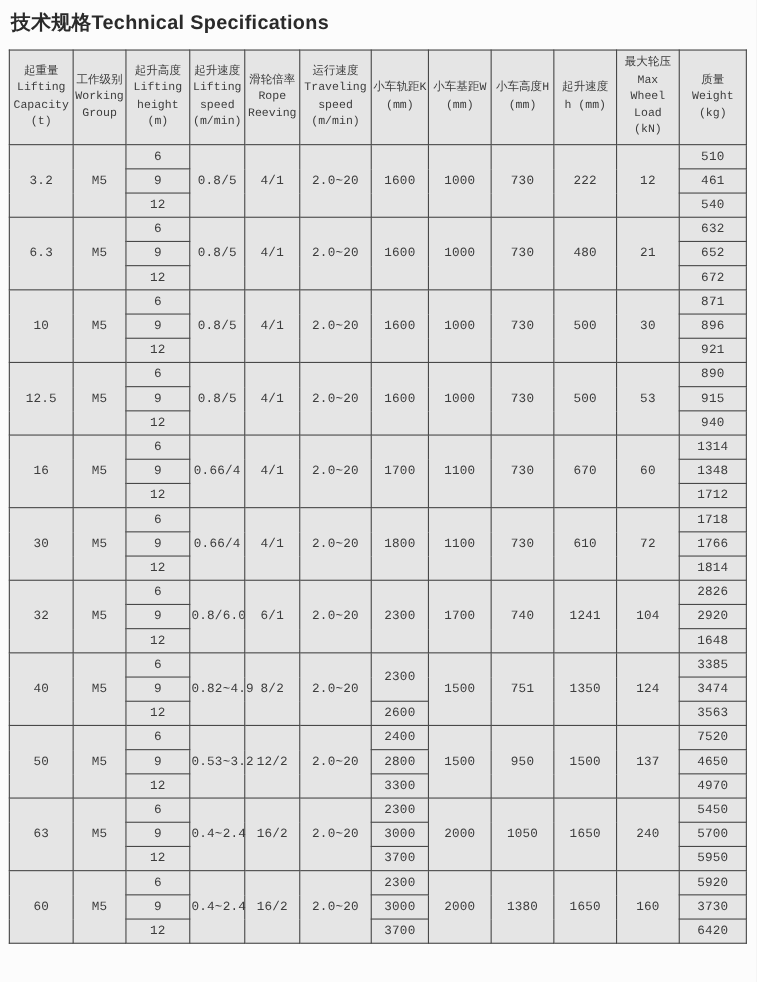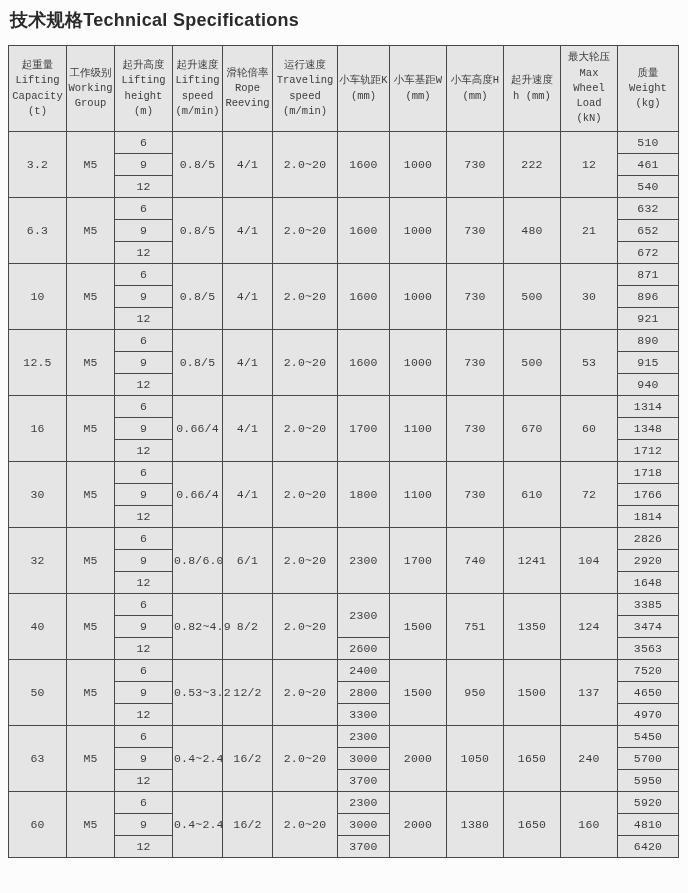--- a/index.html
+++ b/index.html
@@ -351,21 +351,21 @@
           <td>2300</td>
           <td rowspan="3">2000</td>
           <td rowspan="3">1380</td>
           <td rowspan="3">1650</td>
           <td rowspan="3">160</td>
           <td>5920</td>
         </tr>
         <tr>
           <td>9</td>
           <td>3000</td>
-          <td>4810</td>
+          <td>3730</td>
         </tr>
         <tr>
           <td>12</td>
           <td>3700</td>
           <td>6420</td>
         </tr>
       </tbody>
   </table>
 </div>
 

